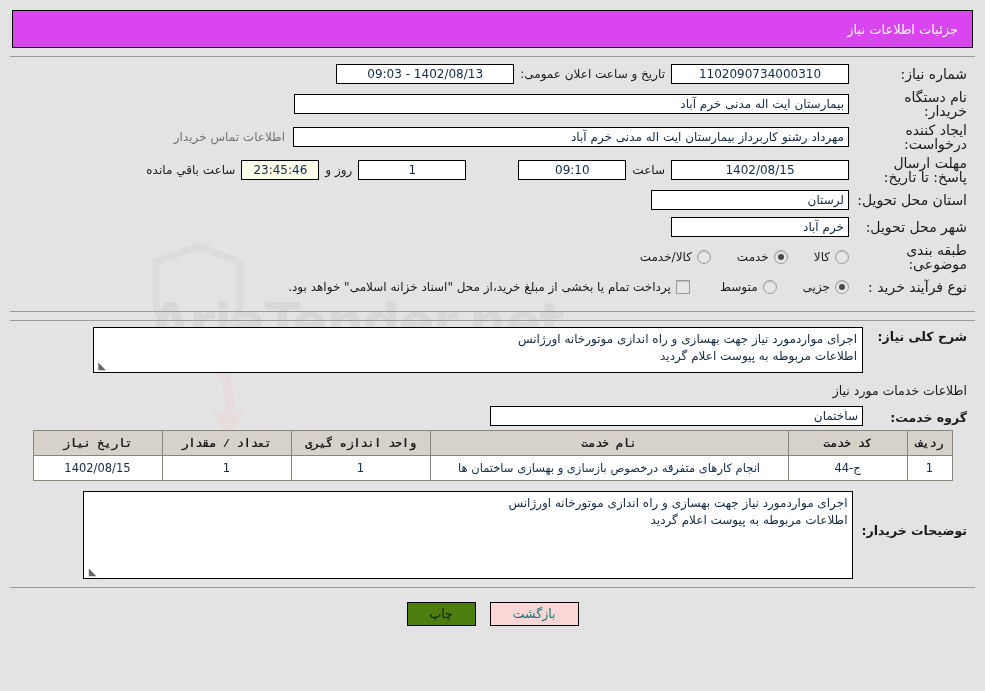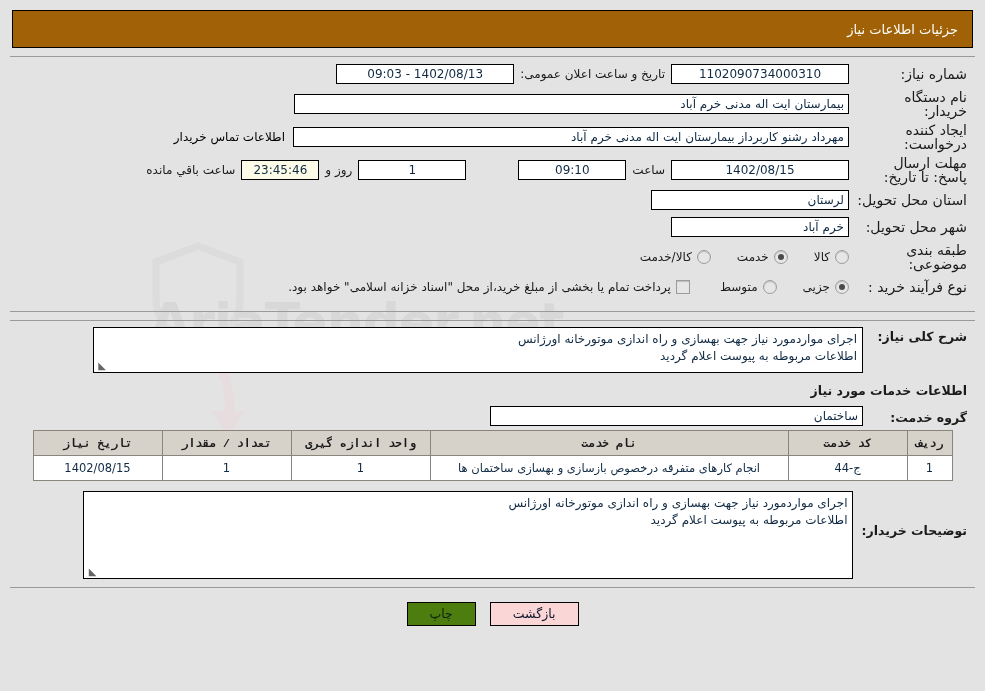--- a/index.html
+++ b/index.html
@@ -49,21 +49,21 @@
     left: 140px; top: 95px;
     width: 120px; height: 130px;
   }
 
   
   .page-header {
     position: relative;
     z-index: 2;
     margin: 10px 12px 0 12px;
     height: 38px;
-    background: #a16207;
+    background: #d946ef;
     border: 1px solid #000;
     color: #ffffff;
     display: flex;
     align-items: center;
     justify-content: flex-start;
     padding: 0 14px;
     box-sizing: border-box;
     font-size: 13px;
   }
 
@@ -126,21 +126,21 @@
   .w-city      { width: 178px; }
   .w-pubdate   { width: 178px; }
   .w-group     { width: 373px; }
 
   .inline-lbl {
     padding: 0 6px;
     font-size: 12px;
     white-space: nowrap;
   }
   .link {
-    color: #000000;
+    color: #737373;
     font-size: 12px;
     padding: 0 8px;
     cursor: pointer;
     white-space: nowrap;
   }
 
   
   .radio-grp {
     display: flex;
     align-items: center;
@@ -216,21 +216,21 @@
     position: absolute;
     left: 2px;
     bottom: 1px;
     width: 10px; height: 10px;
     color: #666;
     font-size: 10px;
     line-height: 10px;
   }
 
   .section-title {
-    font-weight: bold;
+    font-weight: normal;
     font-size: 12.5px;
     text-align: right;
     margin: 10px 0 8px 0;
     padding-left: 118px;
   }
 
   
   table.items {
     border-collapse: collapse;
     width: 920px;
@@ -270,21 +270,21 @@
   }
   .btn {
     border: 1px solid #000000;
     padding: 3px 22px;
     font-size: 12.5px;
     cursor: pointer;
     box-sizing: border-box;
     line-height: 16px;
   }
   .btn-print  { background: #4d7c0f; color: #112211; }
-  .btn-back   { background: #fbd6d6; color: #0f172a; }
+  .btn-back   { background: #fbd6d6; color: #0f766e; }
 </style>
 </head>
 <body>
 
 <div class="watermark">
   <svg class="wm-shield" viewBox="0 0 96 112">
     <path d="M48 4 L90 20 V56 C90 82 70 100 48 108 C26 100 6 82 6 56 V20 Z" fill="none" stroke="#c9c9c9" stroke-width="7"></path>
   </svg>
   <svg class="wm-arrow" viewBox="0 0 120 130">
     <path d="M20 8 C70 12 96 48 88 100" fill="none" stroke="#f0c8cf" stroke-width="9"></path>

